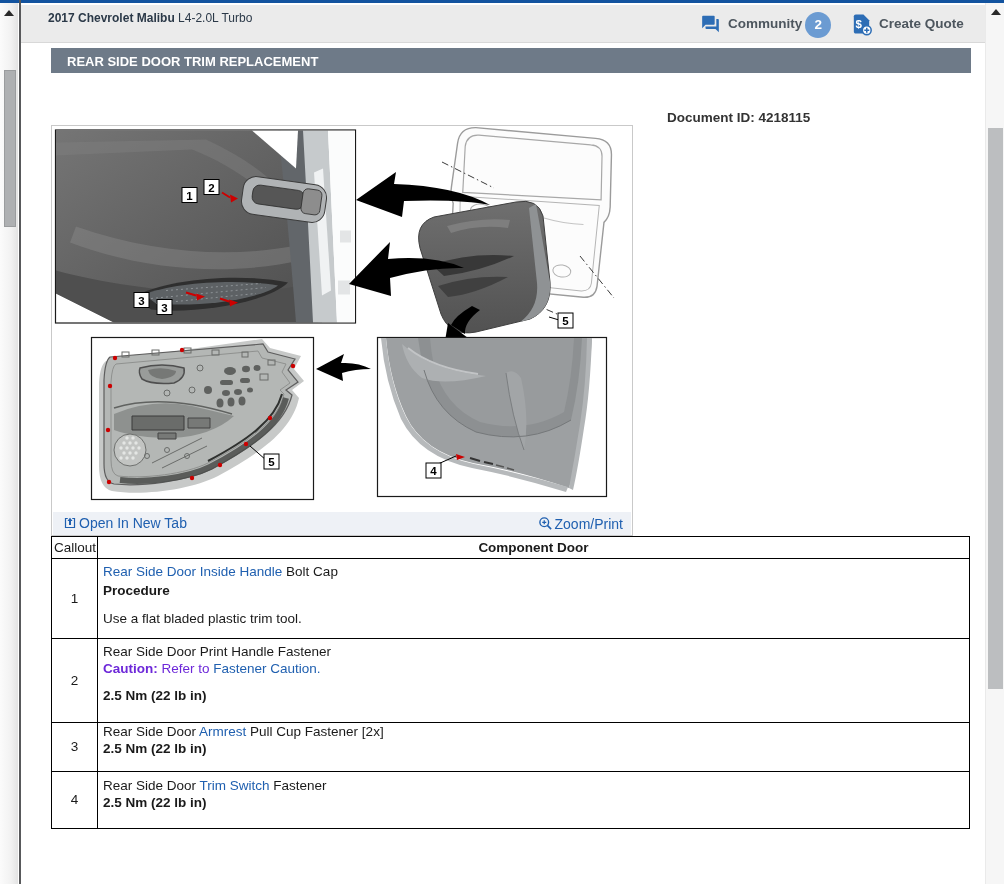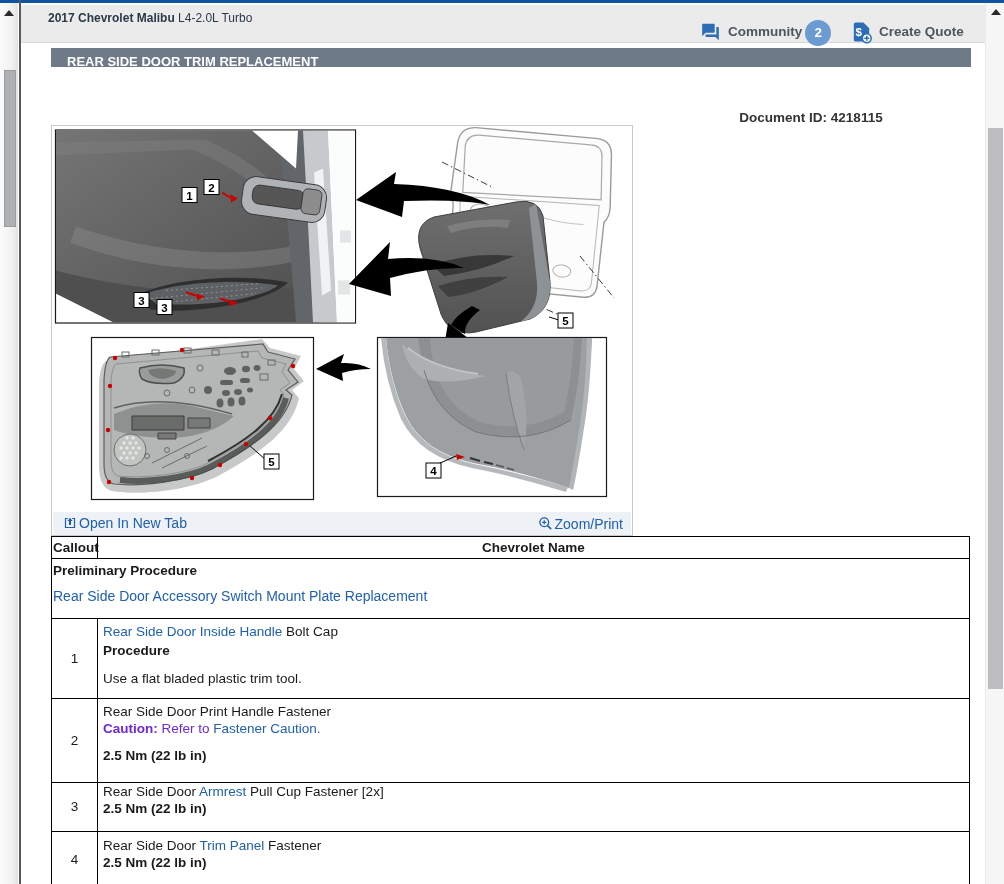--- a/index.html
+++ b/index.html
@@ -15,54 +15,54 @@
      border-bottom:6px solid #2a2a2a; }
   #lsb .thumb { position:absolute; left:4px; top:67px; width:12px; height:157px;
      background:#aeb0b2; border:1px solid #9a9c9e; }
   #vline { left:19px; top:0px; width:2px; height:884px; background:#58595b; }
   
   #topbar { left:21px; top:5px; width:964px; height:38px; background:#ebebeb;
      border-bottom:1px solid #d8d8d8; }
   #title { position:absolute; left:27px; top:6px; font-size:12px; color:#2b3948; }
   #title b { font-weight:bold; }
   .tbbtn { position:absolute; top:0; height:37px; display:flex; align-items:center;
-     font-size:13.5px; font-weight:bold; color:#4d565e;margin-top:8px; }
+     font-size:13.5px; font-weight:bold; color:#4d565e; }
   #btn-comm { left:679px; }
   #btn-quote { left:829px; }
   .badge { display:inline-block; width:26px; height:26px; border-radius:50%;
      background:#6b9bd2; color:#fff; text-align:center; line-height:26px;
      font-size:13.5px; font-weight:bold; margin-left:3px; position:relative; top:1px; }
   
   #rsb { left:985px; top:3px; width:19px; height:881px; background:#f6f6f6;
      border-left:1px solid #eaeaea; }
   #rsb .arrow { position:absolute; left:5px; top:6px; width:0; height:0;
      border-left:5px solid transparent; border-right:5px solid transparent;
      border-bottom:6px solid #2a2a2a; }
   #rsb .thumb { position:absolute; left:2px; top:125px; width:15px; height:561px;
      background:#bcbec0; }
   
-  #slatebar { left:51px; top:47.5px; width:920px; height:19px; background:#6e7a88;
+  #slatebar { left:51px; top:47.5px; width:920px; height:25px; background:#6e7a88;
      color:#fff; font-size:13px; font-weight:bold; line-height:27px;
      padding-left:16px; letter-spacing:0px; }
-  #docid { left:651px; top:110px; width:320px; text-align:center; font-size:13.5px;
+  #docid { left:667px; top:110px; width:320px; text-align:left; font-size:13.5px;
      font-weight:600; color:#333; }
   
   #fig { left:51px; top:125px; width:582px; height:411px; border:1px solid #c9c9c9; }
   #figbar { position:absolute; left:1px; top:386px; width:578px; height:23px;
      background:#eef1f6; font-size:14px; color:#2060b0; }
   #figbar .l { position:absolute; left:11px; top:3px; }
   #figbar .r { position:absolute; right:8px; top:4px;text-align:center; }
   
   table { position:absolute; left:51px; top:536px; width:919px;
      border-collapse:collapse; table-layout:fixed; font-size:13.5px; color:#1a1a1a; }
   td, th { border:1px solid #000; vertical-align:middle; padding:0; }
   th { font-size:13.5px; }
   .c1 { width:42px; text-align:center; font-weight:normal; }
   .hdr th { height:22px; }
-  .hdr .c1 { text-align:right; padding-left:1px; font-weight:bold; }
+  .hdr .c1 { text-align:center; padding-left:1px; font-weight:normal; }
   td.body { padding:3px 4px 11px 7px; line-height:16.2px; vertical-align:top; }
   a { color:#2060b0; text-decoration:none; }
   .red { color:#6d28d9; }
 </style>
 </head>
 <body>
 <div class="abs" id="topline"></div>
 <div class="abs" id="topbar">
   <span id="title"><b>2017 Chevrolet Malibu</b> L4-2.0L Turbo</span>
   <span class="tbbtn" id="btn-comm">
@@ -298,28 +298,21 @@
 </div>
 
 <table>
   <colgroup>
       <col style="width:46px">
       <col>
     </colgroup>
   <tbody>
       <tr class="hdr">
     <th class="c1">Callout</th>
-    <th>Chevrolet Name</th>
-  </tr>
-  <tr>
-    <td class="body" colspan="2" style="padding:3px 4px 0 1px;line-height:17px;height:60px">
-      <div style="font-weight:bold">Preliminary Procedure</div>
-      <div style="height:9px"></div>
-      <div style="font-size:14px"><a>Rear Side Door Accessory Switch Mount Plate Replacement</a></div>
-    </td>
+    <th>Component Door</th>
   </tr>
   <tr>
     <td class="c1">1</td>
     <td class="body" style="padding:4px 4px 0 5px;line-height:18.5px;height:80px">
       <div><a>Rear Side Door Inside Handle</a> Bolt Cap</div>
       <div style="font-weight:bold">Procedure</div>
       <div style="height:10px"></div>
       <div>Use a flat bladed plastic trim tool.</div>
     </td>
   </tr>
@@ -335,18 +328,18 @@
   <tr>
     <td class="c1">3</td>
     <td class="body" style="padding:0px 16px 0 5px;line-height:17px;height:49px">
       <div>Rear Side Door <a>Armrest</a> Pull Cup Fastener [2x]</div>
       <div style="font-weight:bold">2.5 Nm (22 lb in)</div>
     </td>
   </tr>
   <tr>
     <td class="c1">4</td>
     <td class="body" style="padding:5px 4px 0 5px;line-height:17px;height:57px">
-      <div>Rear Side Door <a>Trim Panel</a> Fastener</div>
+      <div>Rear Side Door <a>Trim Switch</a> Fastener</div>
       <div style="font-weight:bold">2.5 Nm (22 lb in)</div>
     </td>
   </tr>
 </tbody>
   </table>
 
 </body></html>

